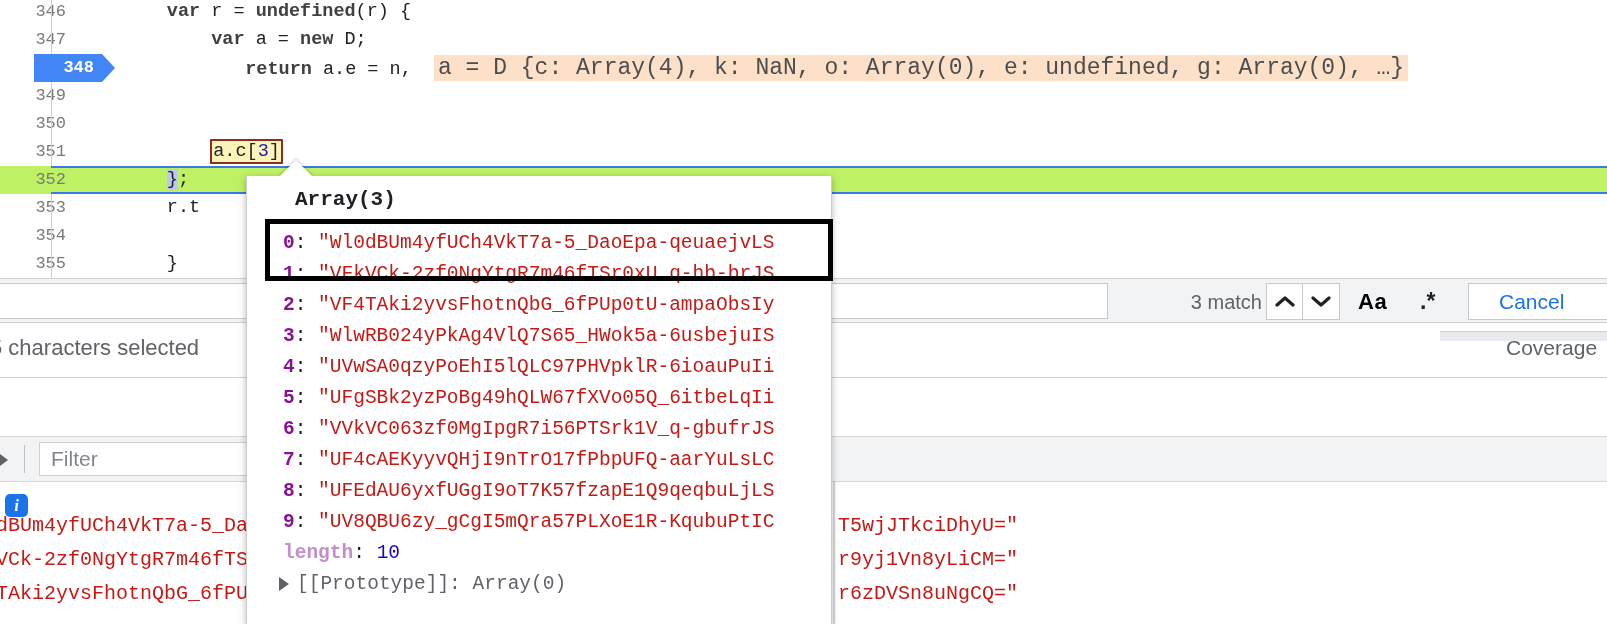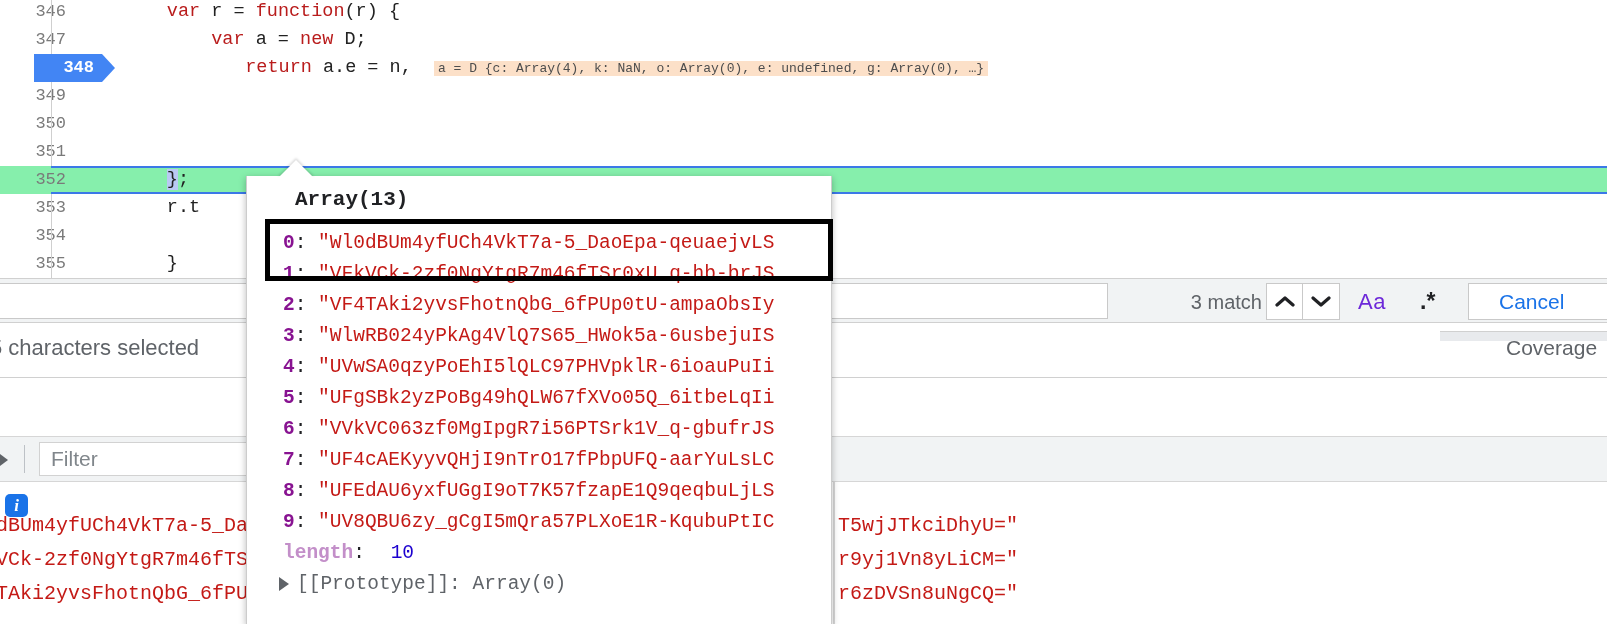--- a/index.html
+++ b/index.html
@@ -36,33 +36,33 @@
   
   .line-bp .gutter{
     color:#ffffff;font-weight:bold;background:#4285f4;width:68px;
     border-radius:0;padding-right:8px;
   }
   .line-bp .gutter:after{
     content:"";position:absolute;right:-13px;top:0;width:0;height:0;
     border-top:14px solid transparent;border-bottom:14px solid transparent;
     border-left:13px solid #4285f4;
   }
-  .line-exec{ background:#86efac; }
+  .line-exec{ background:#bef264; }
   .line-exec .top-rule,.line-exec .bot-rule{
     position:absolute;left:51px;width:1556px;height:2px;background:#3b78e7;
   }
   .line-exec .top-rule{top:0;}
   .line-exec .bot-rule{bottom:0;}
 
-  .kw{color:#b91c1c;}
+  .kw{color:#404040;font-weight:bold;}
   .num{color:#1a1aa6;}
   .inline-val{
     background:#fce0c8;color:#4d4d4d;
     font-family:"Liberation Mono","DejaVu Sans Mono",monospace;
-    font-size:13px;padding:0 4px;
+    font-size:23px;padding:0 4px;
   }
   .sel-token{
     background:#fcf4b8;border:2px solid #8c2b1f;box-sizing:border-box;
     padding:0 1px;margin:0 -1px;border-radius:1px;
   }
   .exec-caret{background:#b9c9f3;}
 
   
   #find-bar{
     position:absolute;left:0;top:278px;width:1607px;height:45px;
@@ -81,22 +81,22 @@
   }
   .nav-btn{
     position:absolute;top:4px;width:37px;height:37px;
     background:#ffffff;border:1px solid #c9c9c9;box-sizing:border-box;
     display:flex;align-items:center;justify-content:center;
   }
   #btn-prev{left:1266px;}
   #btn-next{left:1303px;border-left:none;}
   .chev{display:block;}
   #btn-case{
-    position:absolute;left:1358px;top:10px;font-size:22px;font-weight:normal;
-    color:#6d28d9;letter-spacing:.5px;
+    position:absolute;left:1358px;top:10px;font-size:22px;font-weight:bold;
+    color:#000000;letter-spacing:.5px;
   }
   #btn-regex{
     position:absolute;left:1420px;top:9px;font-size:23px;font-weight:bold;color:#202124;
   }
   #btn-cancel{
     position:absolute;left:1468px;top:4px;width:200px;height:37px;
     background:#ffffff;border:1px solid #c9c9c9;box-sizing:border-box;
     color:#1a73e8;font-size:21px;line-height:35px;padding-left:30px;
     white-space:nowrap;overflow:hidden;
   }
@@ -177,46 +177,46 @@
     font-size:21px;font-weight:bold;color:#202124;white-space:nowrap;
   }
   .prop-row{
     position:absolute;left:36px;height:31px;line-height:31px;white-space:nowrap;
     font-family:"Liberation Mono","DejaVu Sans Mono",monospace;font-size:19.5px;
   }
   .prop-key{color:#881391;font-weight:bold;}
   .prop-colon{color:#202124;}
   .prop-str{color:#c41a16;}
   .len-key{color:#c38fc9;font-weight:bold;}
-  .len-val{color:#1c00cf;margin-left:14px;}
+  .len-val{color:#1c00cf;}
   #proto-row{
     position:absolute;left:20px;height:31px;line-height:31px;white-space:nowrap;
     font-family:"Liberation Mono","DejaVu Sans Mono",monospace;font-size:19.5px;color:#5f6368;
   }
   #proto-tri{
     display:inline-block;width:0;height:0;vertical-align:middle;
     border-top:7px solid transparent;border-bottom:7px solid transparent;
     border-left:10px solid #5f6368;margin-right:8px;
   }
   
   #annot-box{
     position:absolute;left:265px;top:219px;width:568px;height:62px;
     border:5px solid #000000;box-sizing:border-box;z-index:60;pointer-events:none;
   }
 </style>
 </head>
 <body>
 
 <div id="source-pane">
-    <div class="code-line" style="top: -2px;"><div class="gutter">346</div><div class="gutter-rule"></div><div class="code-text"><span>        </span><span class="kw">var </span><span>r = </span><span class="kw">function</span><span>(r) {</span></div></div>
+    <div class="code-line" style="top: -2px;"><div class="gutter">346</div><div class="gutter-rule"></div><div class="code-text"><span>        </span><span class="kw">var </span><span>r = </span><span class="kw">undefined</span><span>(r) {</span></div></div>
     <div class="code-line" style="top: 26px;"><div class="gutter">347</div><div class="gutter-rule"></div><div class="code-text"><span>            </span><span class="kw">var </span><span>a = </span><span class="kw">new </span><span>D;</span></div></div>
     <div class="code-line line-bp" style="top: 54px; margin-left: 34px;"><div class="gutter">348</div><div class="code-text"><span>            </span><span class="kw">return </span><span>a.e = n,</span><span>  </span><span class="inline-val">a = D {c: Array(4), k: NaN, o: Array(0), e: undefined, g: Array(0), …}</span></div></div>
     <div class="code-line" style="top: 82px;"><div class="gutter">349</div><div class="gutter-rule"></div></div>
     <div class="code-line" style="top: 110px;"><div class="gutter">350</div><div class="gutter-rule"></div></div>
-    <div class="code-line" style="top: 138px;"><div class="gutter">351</div><div class="gutter-rule"></div></div>
+    <div class="code-line" style="top: 138px;"><div class="gutter">351</div><div class="gutter-rule"></div><div class="code-text"><span>            </span><span class="sel-token"><span>a.c[</span><span class="num">3</span><span>]</span></span></div></div>
     <div class="code-line line-exec" style="top: 166px;"><div class="gutter">352</div><div class="top-rule"></div><div class="bot-rule"></div><div class="code-text"><span>        </span><span class="exec-caret">}</span><span>;</span></div></div>
     <div class="code-line" style="top: 194px;"><div class="gutter">353</div><div class="gutter-rule"></div><div class="code-text"><span>        </span><span>r.t</span></div></div>
     <div class="code-line" style="top: 222px;"><div class="gutter">354</div><div class="gutter-rule"></div><div class="code-text"><span></span></div></div>
     <div class="code-line" style="top: 250px;"><div class="gutter">355</div><div class="gutter-rule"></div><div class="code-text"><span>        </span><span>}</span></div></div>
   </div>
 
 <div id="find-bar">
   <div id="find-input" class="">Zst81</div>
   <div id="match-count">3 match</div>
   <div id="btn-prev" class="nav-btn">
@@ -256,21 +256,21 @@
     </div>
   <div id="console-right-lines">
       <div class="console-line console-right" style="top: 131px;">T5wjJTkciDhyU="</div>
       <div class="console-line console-right" style="top: 165px;">r9yj1Vn8yLiCM="</div>
       <div class="console-line console-right" style="top: 199px;">r6zDVSn8uNgCQ="</div>
     </div>
 </div>
 
 <div id="popover-arrow"></div>
 <div id="popover">
-  <div id="popover-title">Array(13)</div>
+  <div id="popover-title">Array(3)</div>
   <div id="popover-rows">
       <div class="prop-row" style="top: 52px;"><span class="prop-key">0</span><span class="prop-colon">: </span><span class="prop-str">"Wl0dBUm4yfUCh4VkT7a-5_DaoEpa-qeuaejvLS</span></div>
       <div class="prop-row" style="top: 83px;"><span class="prop-key">1</span><span class="prop-colon">: </span><span class="prop-str">"VFkVCk-2zf0NgYtgR7m46fTSr0xU_q-hb-brJS</span></div>
       <div class="prop-row" style="top: 114px;"><span class="prop-key">2</span><span class="prop-colon">: </span><span class="prop-str">"VF4TAki2yvsFhotnQbG_6fPUp0tU-ampaObsIy</span></div>
       <div class="prop-row" style="top: 145px;"><span class="prop-key">3</span><span class="prop-colon">: </span><span class="prop-str">"WlwRB024yPkAg4VlQ7S65_HWok5a-6usbejuIS</span></div>
       <div class="prop-row" style="top: 176px;"><span class="prop-key">4</span><span class="prop-colon">: </span><span class="prop-str">"UVwSA0qzyPoEhI5lQLC97PHVpklR-6ioauPuIi</span></div>
       <div class="prop-row" style="top: 207px;"><span class="prop-key">5</span><span class="prop-colon">: </span><span class="prop-str">"UFgSBk2yzPoBg49hQLW67fXVo05Q_6itbeLqIi</span></div>
       <div class="prop-row" style="top: 238px;"><span class="prop-key">6</span><span class="prop-colon">: </span><span class="prop-str">"VVkVC063zf0MgIpgR7i56PTSrk1V_q-gbufrJS</span></div>
       <div class="prop-row" style="top: 269px;"><span class="prop-key">7</span><span class="prop-colon">: </span><span class="prop-str">"UF4cAEKyyvQHjI9nTrO17fPbpUFQ-aarYuLsLC</span></div>
       <div class="prop-row" style="top: 300px;"><span class="prop-key">8</span><span class="prop-colon">: </span><span class="prop-str">"UFEdAU6yxfUGgI9oT7K57fzapE1Q9qeqbuLjLS</span></div>

